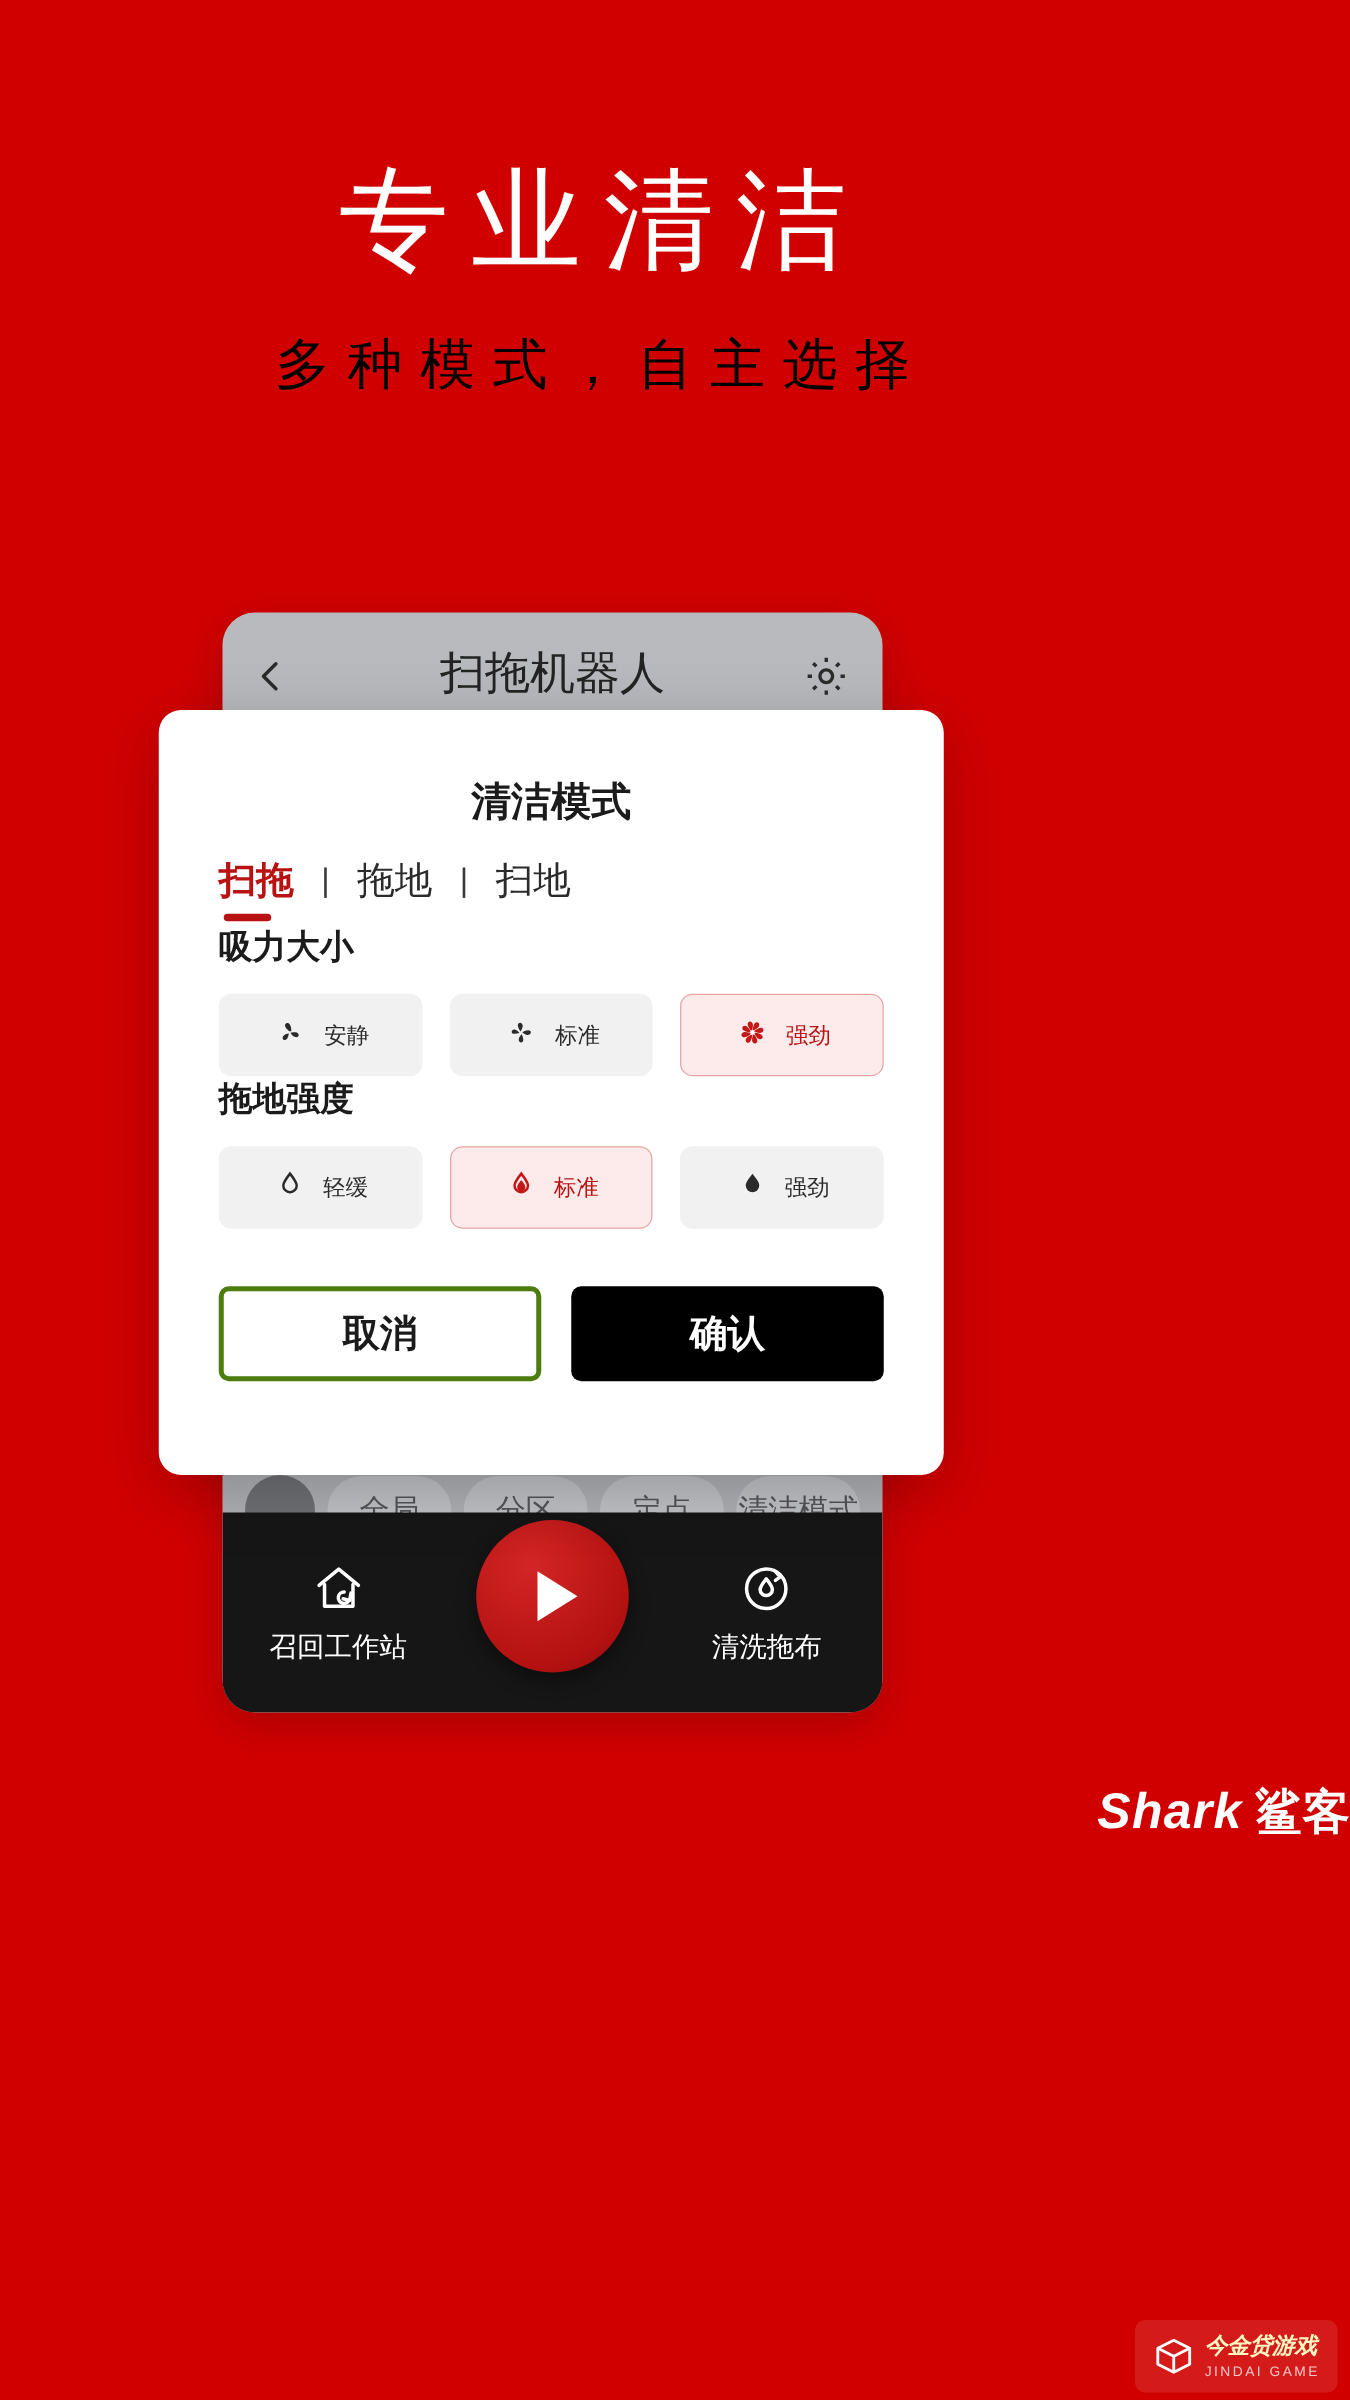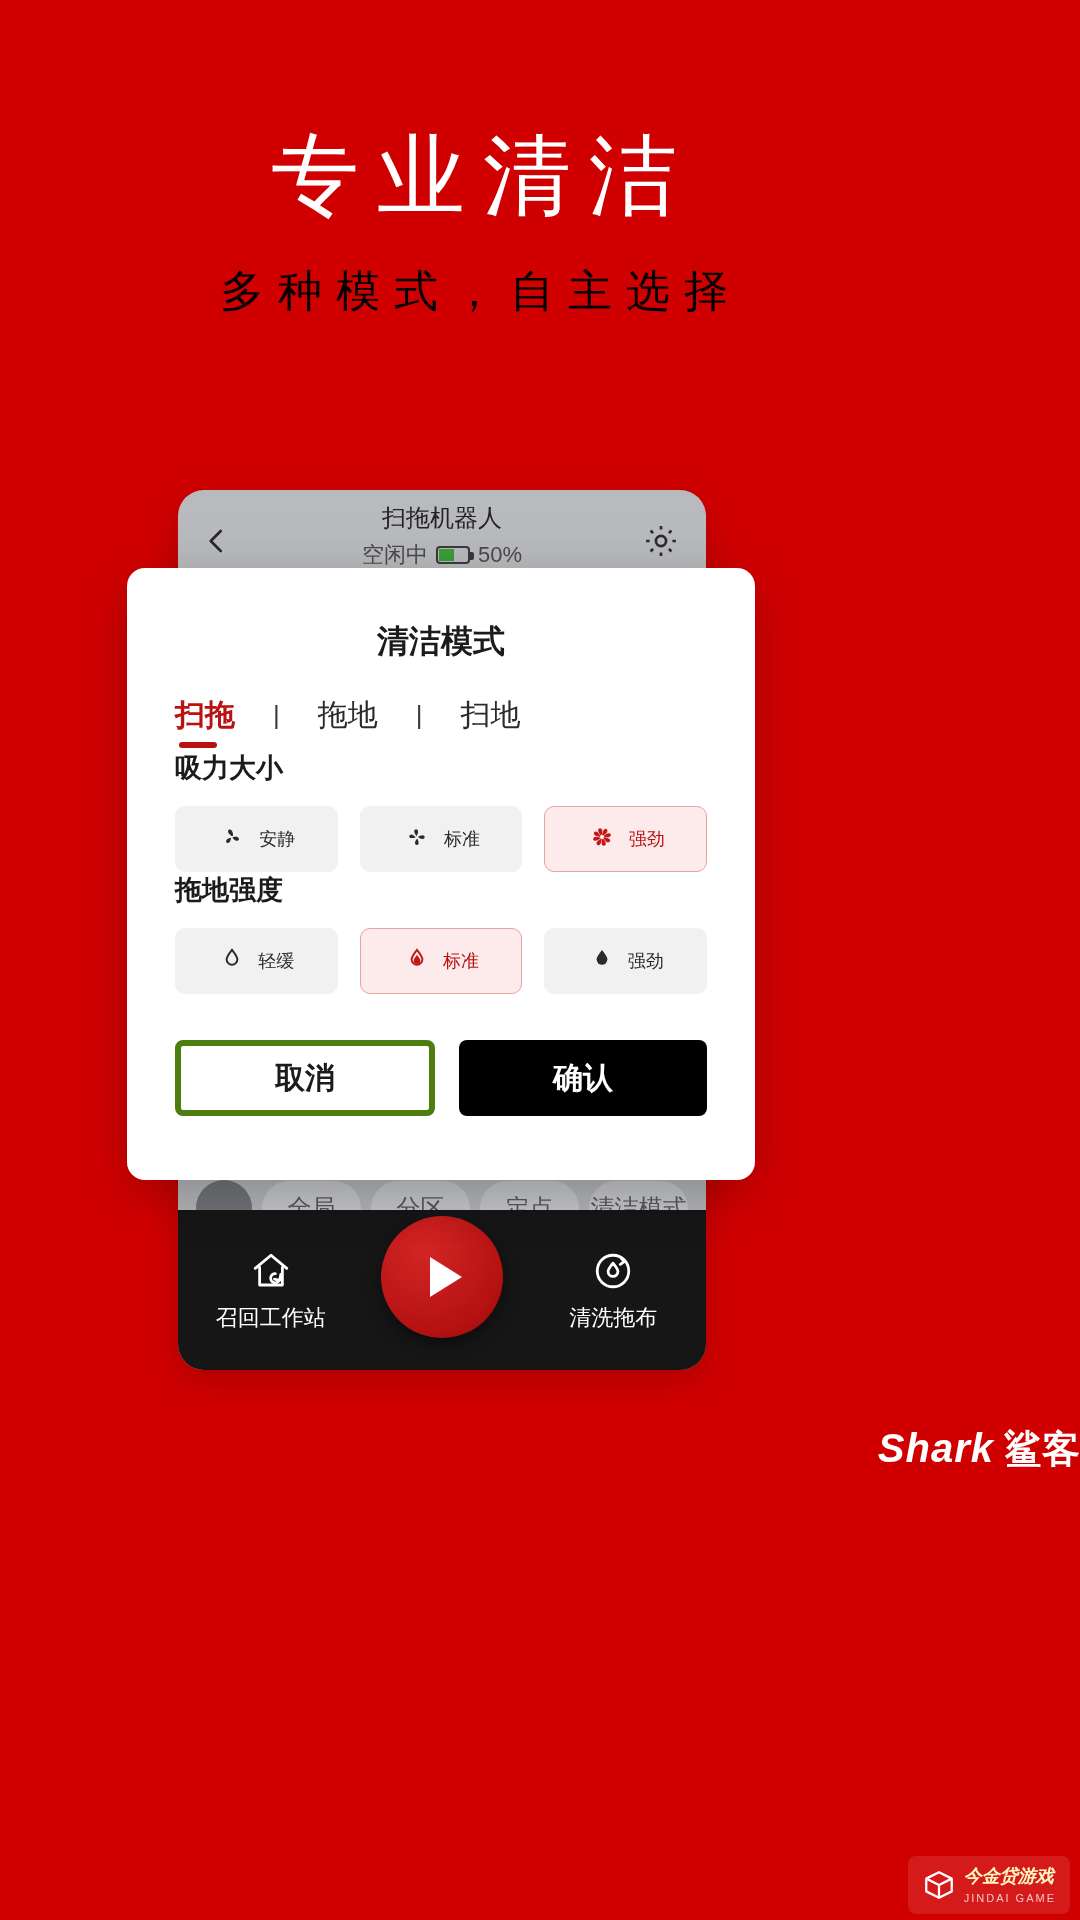--- a/index.html
+++ b/index.html
@@ -40,22 +40,22 @@
     box-shadow:0 10px 34px rgba(0,0,0,.18);
   }
   .ph-head { position:relative; height:120px; }
   .ph-back {
     position:absolute; left:24px; top:36px;
     width:30px; height:30px; color:#2b2b2b;
     font-size:34px; line-height:30px;
   }
   .ph-gear { position:absolute; right:26px; top:32px; width:38px; height:38px; }
   .ph-title {
-    text-align:center; padding-top:12px;
-    font-size:24px; color:#232323; font-weight:500;
+    text-align:center; padding-top:24px;
+    font-size:36px; color:#232323; font-weight:500;
   }
   .ph-status {
     text-align:center; margin-top:6px;
     font-size:22px; color:#4a4a4a;
     display:flex; align-items:center; justify-content:center; gap:8px;
   }
   .batt {
     position:relative; width:34px; height:18px;
     border:2px solid #3a3a3a; border-radius:4px;
     display:inline-block;
@@ -102,21 +102,21 @@
   }
   
   .modal {
     position:absolute; left:127px; top:568px;
     width:628px; height:612px;
     background:#ffffff; border-radius:18px;
     box-shadow:0 14px 50px rgba(0,0,0,.22);
     padding:0 48px;
   }
   .md-title { text-align:center; font-size:32px; color:#1b1b1b; font-weight:700; padding-top:52px; }
-  .md-tabs { display:flex; align-items:center; margin-top:31px; gap:38px; }
+  .md-tabs { display:flex; align-items:center; margin-top:20px; gap:22px; }
   .md-tab {
     font-size:30px; color:#2b2b2b; position:relative; padding-bottom:14px;
   }
   .md-tab.active { color:#B81212; font-weight:700; }
   .md-tab.active::after{
     content:""; position:absolute; left:4px; bottom:2px;
     width:38px; height:6px; background:#B81212; border-radius:3px;
   }
   .md-sep { font-size:26px; color:#3a3a3a; padding-bottom:14px; }
   .md-section-label { font-size:27px; color:#1b1b1b; font-weight:700; }
@@ -128,21 +128,21 @@
   }
   .opt.sel { background:#fdeaea; border-color:#e8a3a3; }
   .opt .lab { font-size:18px; color:#2b2b2b; }
   .opt.sel .lab { color:#B81212; }
   .md-actions { display:flex; gap:24px; margin-top:46px; }
   .btn {
     flex:1; height:76px; border-radius:8px;
     display:flex; align-items:center; justify-content:center;
     font-size:30px; font-weight:700; cursor:pointer;
   }
-  .btn-cancel { background:#ffffff; border:6px solid #4d7c0f; color:#1b1b1b; }
+  .btn-cancel { background:#ffffff; border:4px solid #4d7c0f; color:#1b1b1b; }
   .btn-ok { background:#000000; color:#ffffff; }
   
   .brand {
     position:absolute; left:0; width:1080px; top:1424px;
     text-align:right; color:#ffffff;
   }
   .brand .s1 { font-size:40px; font-weight:700; font-style:italic; letter-spacing:1px; }
   .brand .s2 { font-size:38px; font-weight:700; margin-left:10px; }
   
   .wm {

